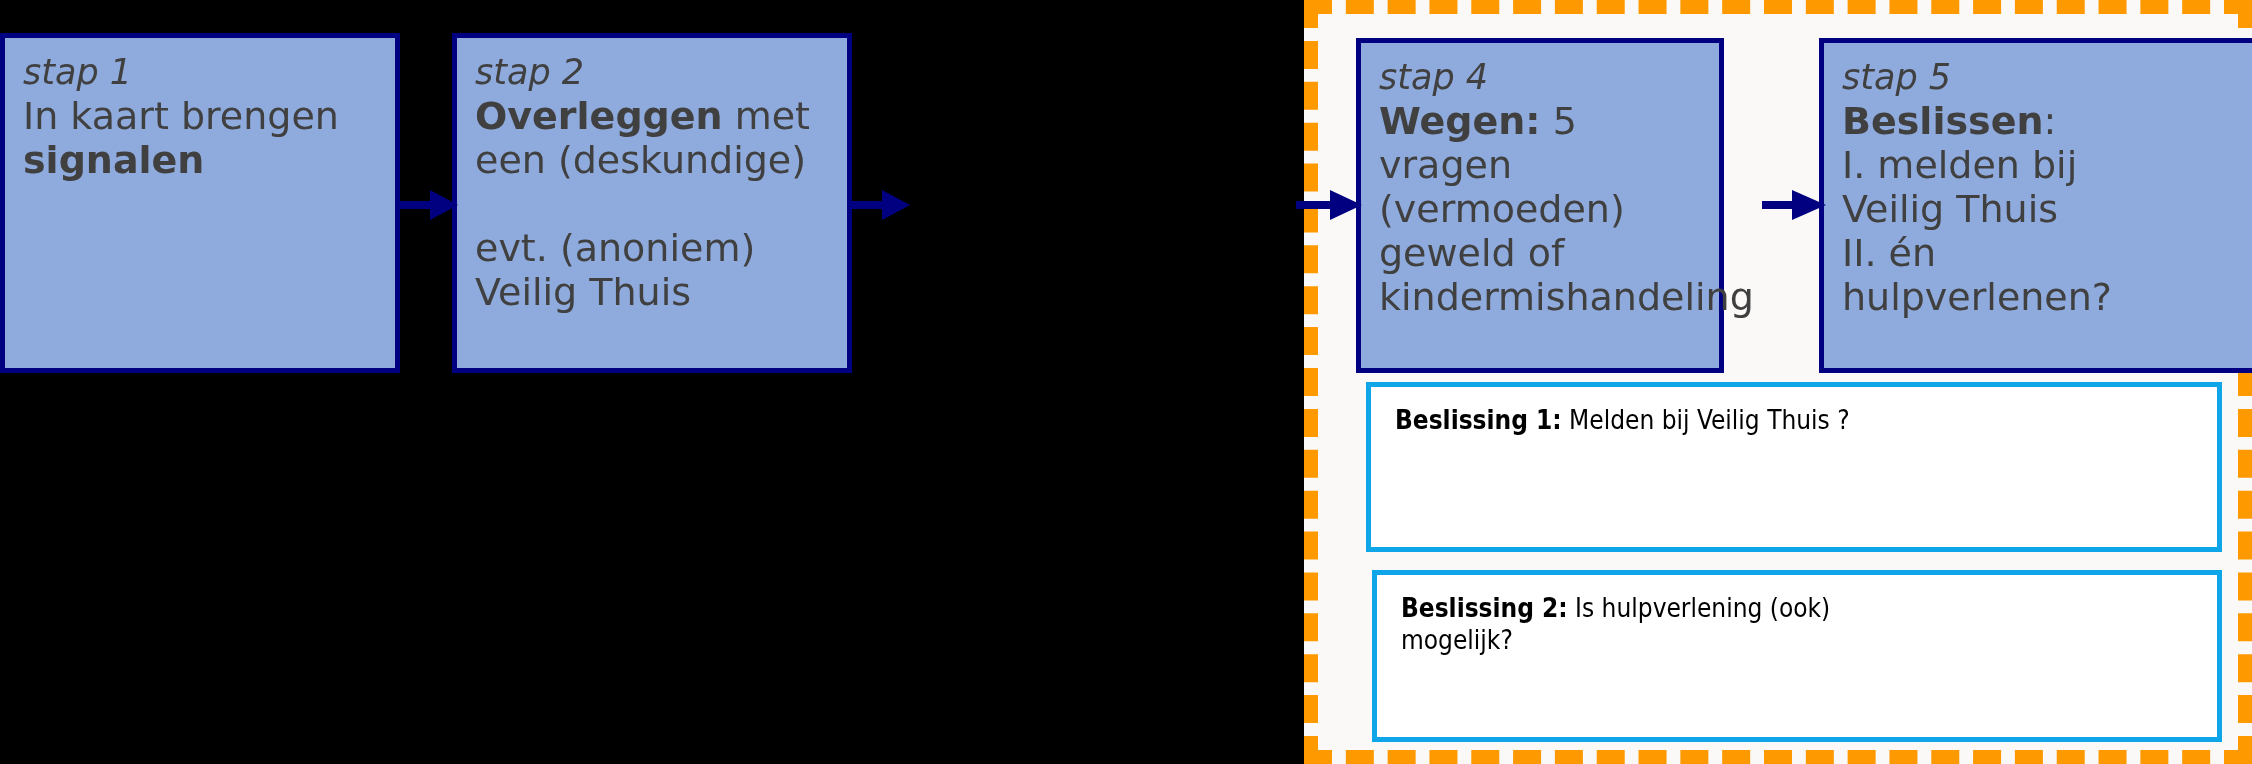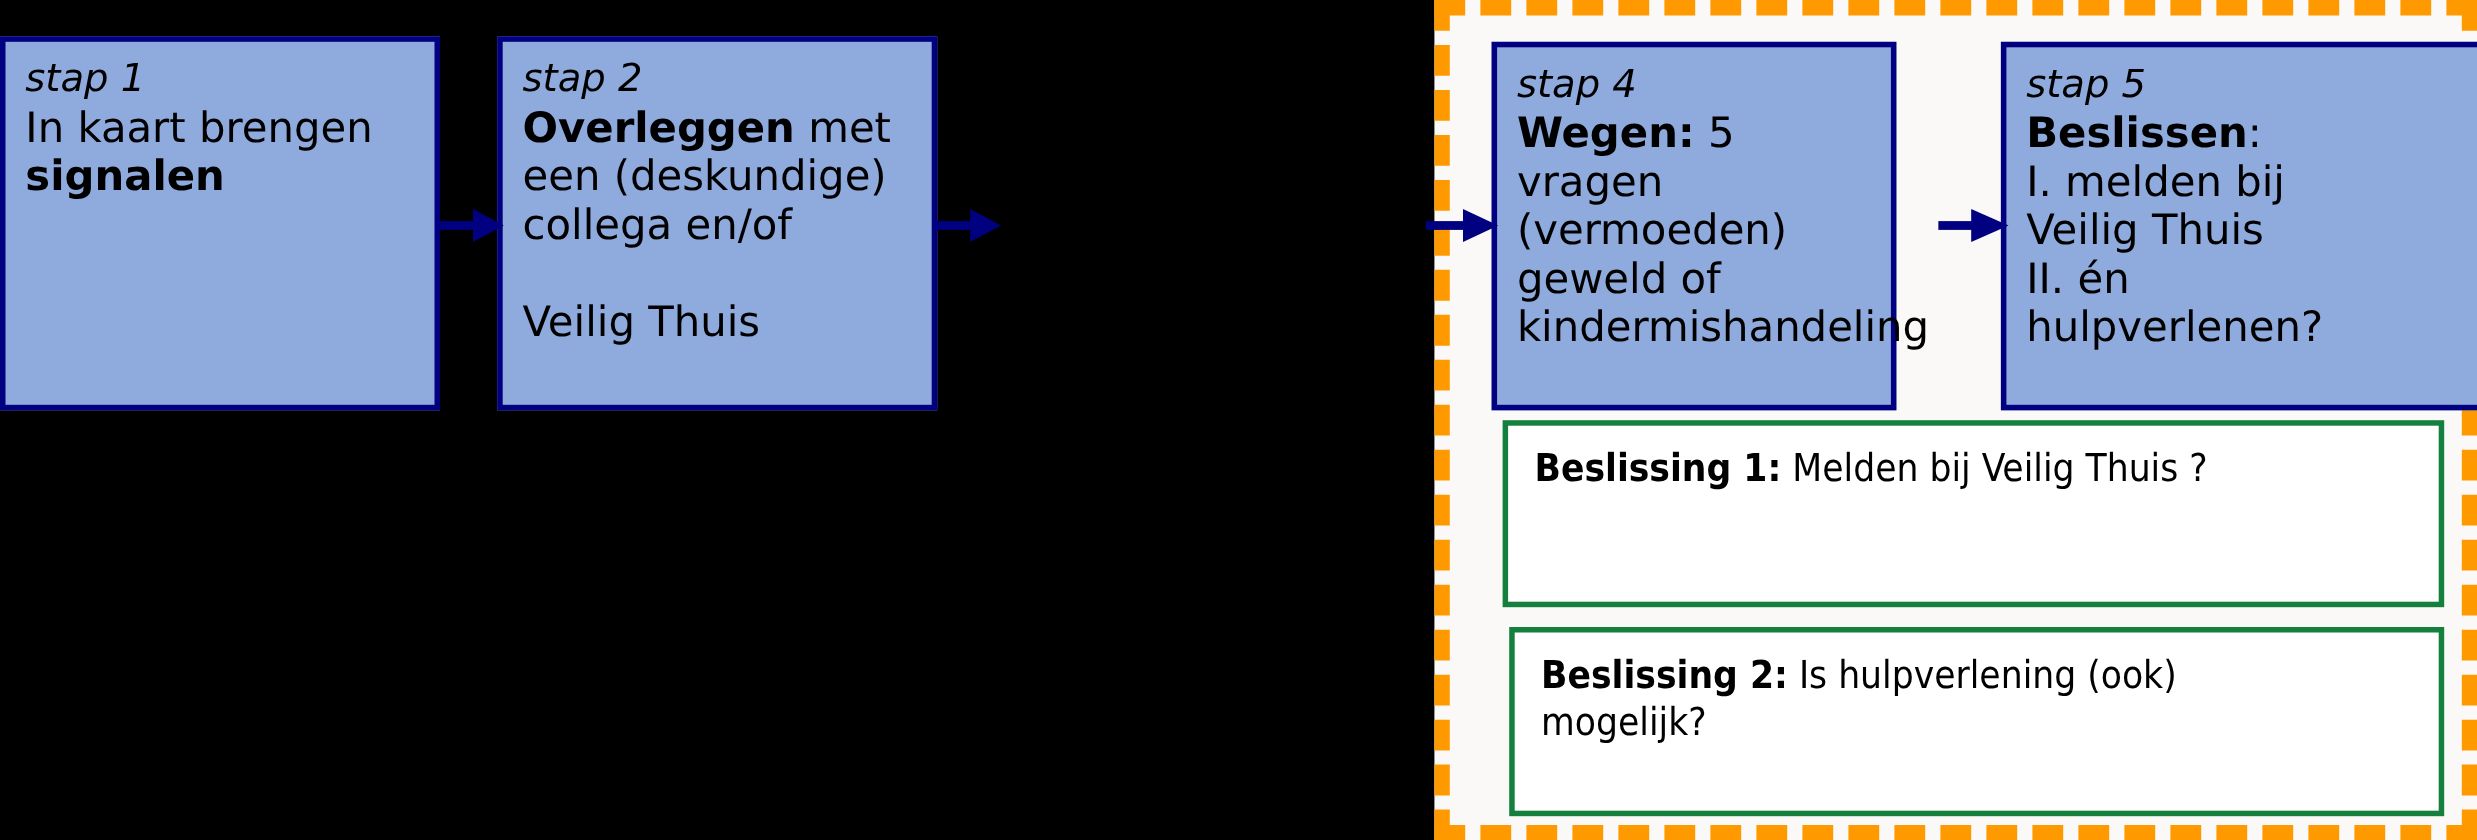--- a/index.html
+++ b/index.html
@@ -28,47 +28,47 @@
   }
 
   
   .step-box {
     position: absolute;
     background: #8FAADC;
     border: 5px solid #000080;
     box-sizing: border-box;
     z-index: 3;
     padding: 14px 18px 10px 18px;
-    color: #000000;
+    color: #404040;
     line-height: 1.16;
     font-size: 35px;
   }
   .step-label {
     font-style: italic;
     font-size: 35px;
     display: block;
     margin-bottom: 1px;
     white-space: nowrap;
   }
   .step-body {
     display: block;
     font-size: 38px;
   }
   .step-body b { font-weight: bold; }
 
   
   .decision-box {
     position: absolute;
     background: #FFFFFF;
-    border: 5px solid #15803d;
+    border: 5px solid #0ea5e9;
     box-sizing: border-box;
     z-index: 3;
     padding: 18px 24px;
     color: #000000;
-    font-size: 35px;
+    font-size: 26px;
     line-height: 1.22;
     font-family: "DejaVu Sans Condensed", "Liberation Sans Narrow", "Liberation Sans", sans-serif;
   }
   .decision-box b { font-weight: bold; }
 
   
   .arrow {
     position: absolute;
     z-index: 4;
     height: 40px;
@@ -82,21 +82,21 @@
 
   <div class="dashed-panel" style="left:1304px; top:0px; width:948px; height:764px;"></div>
 
   <div class="step-box" style="left:0px; top:33px; width:400px; height:340px;">
     <span class="step-label">stap 1</span>
     <span class="step-body"><span>In kaart brengen</span><br><b>signalen</b></span>
   </div>
 
   <div class="step-box" style="left:452px; top:33px; width:400px; height:340px;">
     <span class="step-label">stap 2</span>
-    <span class="step-body"><b>Overleggen</b><span> met</span><br><span>een (deskundige)</span><br><span>collega en/of</span><br><br><span>Veilig Thuis</span></span>
+    <span class="step-body"><b>Overleggen</b><span> met</span><br><span>een (deskundige)</span><br><br><span>evt. (anoniem)</span><br><span>Veilig Thuis</span></span>
   </div>
 
 
   <div class="step-box" style="left:1356px; top:38px; width:368px; height:335px;">
     <span class="step-label">stap 4</span>
     <span class="step-body"><b>Wegen:</b><span> 5 vragen</span><br><span>(vermoeden)</span><br><span>geweld of</span><br><span>kindermishandeling</span></span>
   </div>
 
   <div class="step-box" style="left:1819px; top:38px; width:443px; height:335px;">
     <span class="step-label">stap 5</span>

